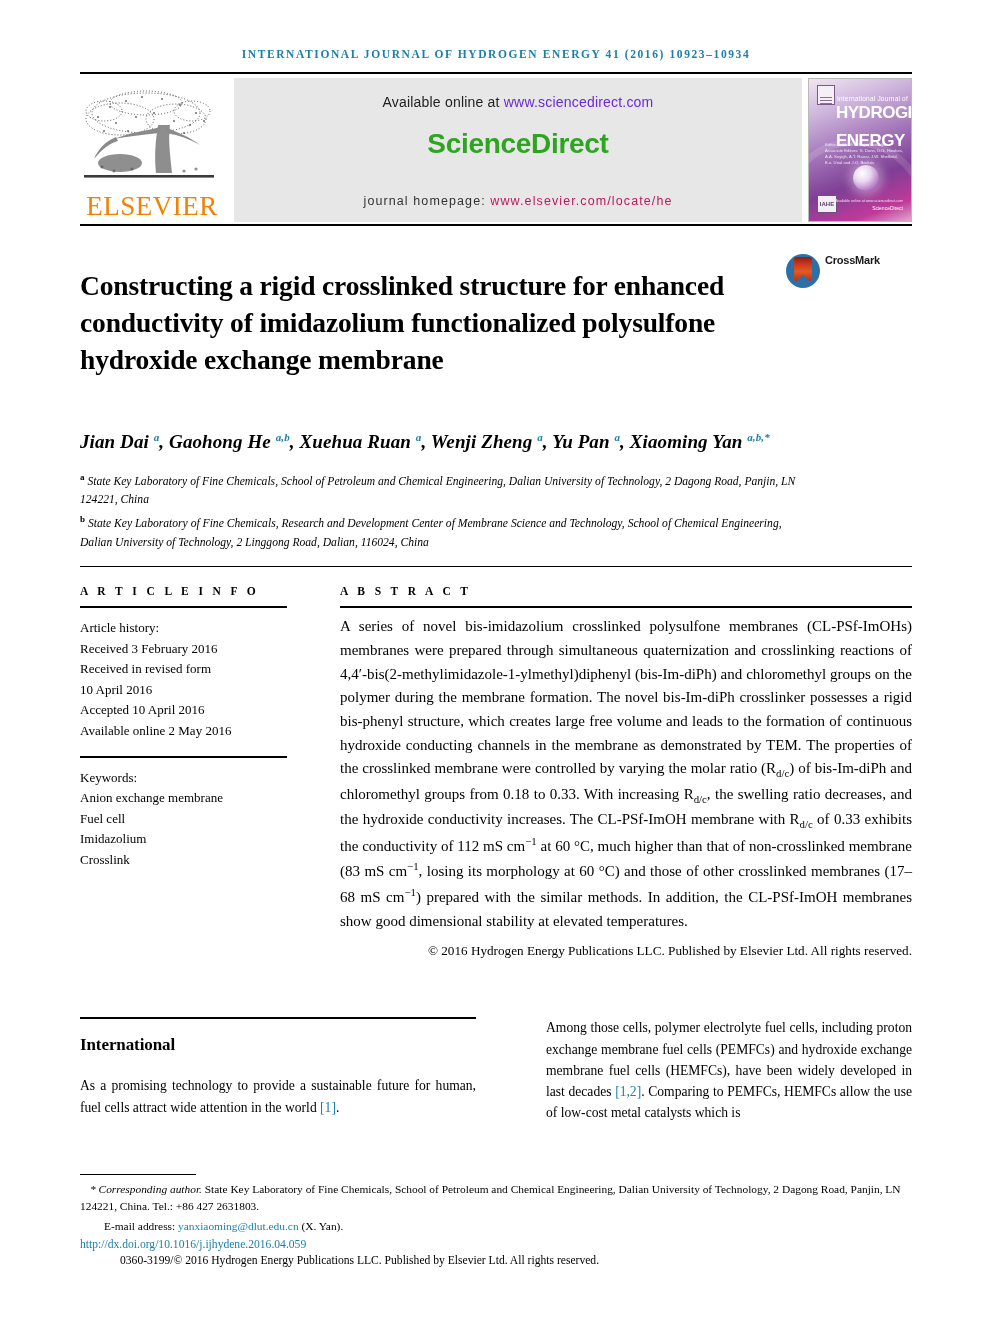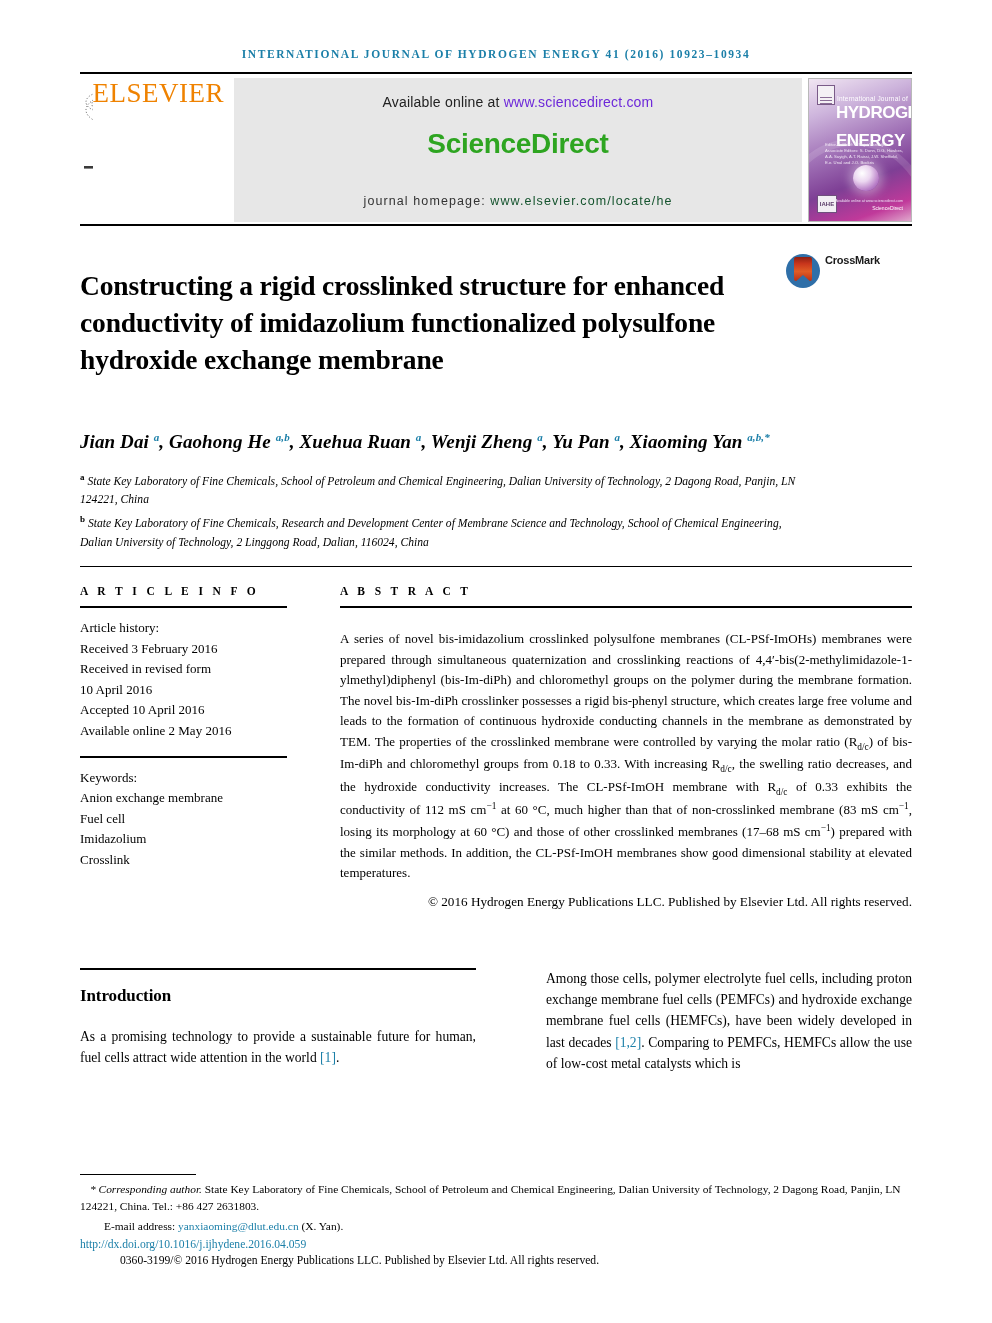--- a/index.html
+++ b/index.html
@@ -45,21 +45,21 @@
     display: flex;
     align-items: stretch;
     height: 144px;
     margin-top: 4px;
   }
   .elsevier-logo {
     width: 144px;
     flex: 0 0 144px;
     position: relative;
     display: flex;
-    flex-direction: row;
+    flex-direction: column;
     justify-content: flex-end;
     padding-bottom: 2px;
   }
   .tree-box {
     height: 104px;
     position: relative;
     overflow: hidden;
   }
   .elsevier-word {
     font-family: "Liberation Serif", serif;
@@ -97,21 +97,21 @@
     letter-spacing: -0.3px;
   }
   .sd-home {
     position: absolute;
     bottom: 14px;
     font-family: "Liberation Sans", sans-serif;
     font-size: 12.5px;
     letter-spacing: 1.1px;
     color: #333;
   }
-  .sd-home .lnk { color: #14532d; }
+  .sd-home .lnk { color: #be185d; }
 
   .journal-cover {
     width: 104px;
     flex: 0 0 104px;
     border: 1px solid #b9b9b9;
     background: linear-gradient(160deg,#f1e6f2 0%, #cdb4dc 22%, #9f6fb5 48%, #7e3f95 68%, #c0399a 88%, #e0a8cd 100%);
     position: relative;
     overflow: hidden;
   }
   .jc-head {
@@ -311,22 +311,22 @@
     font-size: 13px;
     line-height: 1.58;
   }
   .info-rule2 { border-top: 2px solid #000; margin-top: 14px; width: 207px; }
   .kw-body {
     margin-top: 10px;
     font-size: 13px;
     line-height: 1.58;
   }
   .abs-body {
-    margin-top: 21px;
-    font-size: 13px;
+    margin-top: 7px;
+    font-size: 15px;
     line-height: 1.58;
     text-align: justify;
     font-family: Liberation Serif, serif;
   }
   .abs-copy {
     margin-top: 10px;
     font-size: 13.2px;
     text-align: right;
   }
   sub { font-size: 0.72em; }
@@ -522,21 +522,21 @@
       <div class="sec-head">A B S T R A C T</div>
       <div class="sec-rule-abs"></div>
       <div class="abs-body">A series of novel bis-imidazolium crosslinked polysulfone membranes (CL-PSf-ImOHs) membranes were prepared through simultaneous quaternization and crosslinking reactions of 4,4′-bis(2-methylimidazole-1-ylmethyl)diphenyl (bis-Im-diPh) and chloromethyl groups on the polymer during the membrane formation. The novel bis-Im-diPh crosslinker possesses a rigid bis-phenyl structure, which creates large free volume and leads to the formation of continuous hydroxide conducting channels in the membrane as demonstrated by TEM. The properties of the crosslinked membrane were controlled by varying the molar ratio (R<sub>d/c</sub>) of bis-Im-diPh and chloromethyl groups from 0.18 to 0.33. With increasing R<sub>d/c</sub>, the swelling ratio decreases, and the hydroxide conductivity increases. The CL-PSf-ImOH membrane with R<sub>d/c</sub> of 0.33 exhibits the conductivity of 112 mS cm<sup class="num">−1</sup> at 60 °C, much higher than that of non-crosslinked membrane (83 mS cm<sup class="num">−1</sup>, losing its morphology at 60 °C) and those of other crosslinked membranes (17–68 mS cm<sup class="num">−1</sup>) prepared with the similar methods. In addition, the CL-PSf-ImOH membranes show good dimensional stability at elevated temperatures.</div>
       <div class="abs-copy">© 2016 Hydrogen Energy Publications LLC. Published by Elsevier Ltd. All rights reserved.</div>
     </div>
   </div>
 
   <div class="intro-wrap">
     <div class="intro-col">
       <div class="intro-rule"></div>
-      <div class="intro-head">Introduction</div>
+      <div class="intro-head">International</div>
       <div class="intro-body">As a promising technology to provide a sustainable future for human, fuel cells attract wide attention in the world <span class="ref">[1]</span>.</div>
     </div>
     <div class="intro-col">
       <div class="intro-body right">Among those cells, polymer electrolyte fuel cells, including proton exchange membrane fuel cells (PEMFCs) and hydroxide exchange membrane fuel cells (HEMFCs), have been widely developed in last decades <span class="ref">[1,2]</span>. Comparing to PEMFCs, HEMFCs allow the use of low-cost metal catalysts which is</div>
     </div>
   </div>
 
   <div class="footer">
     <div class="foot-rule"></div>
     <div class="foot-corr"><span class="lead">* Corresponding author.</span> State Key Laboratory of Fine Chemicals, School of Petroleum and Chemical Engineering, Dalian University of Technology, 2 Dagong Road, Panjin, LN 124221, China. Tel.: +86 427 2631803.</div>

